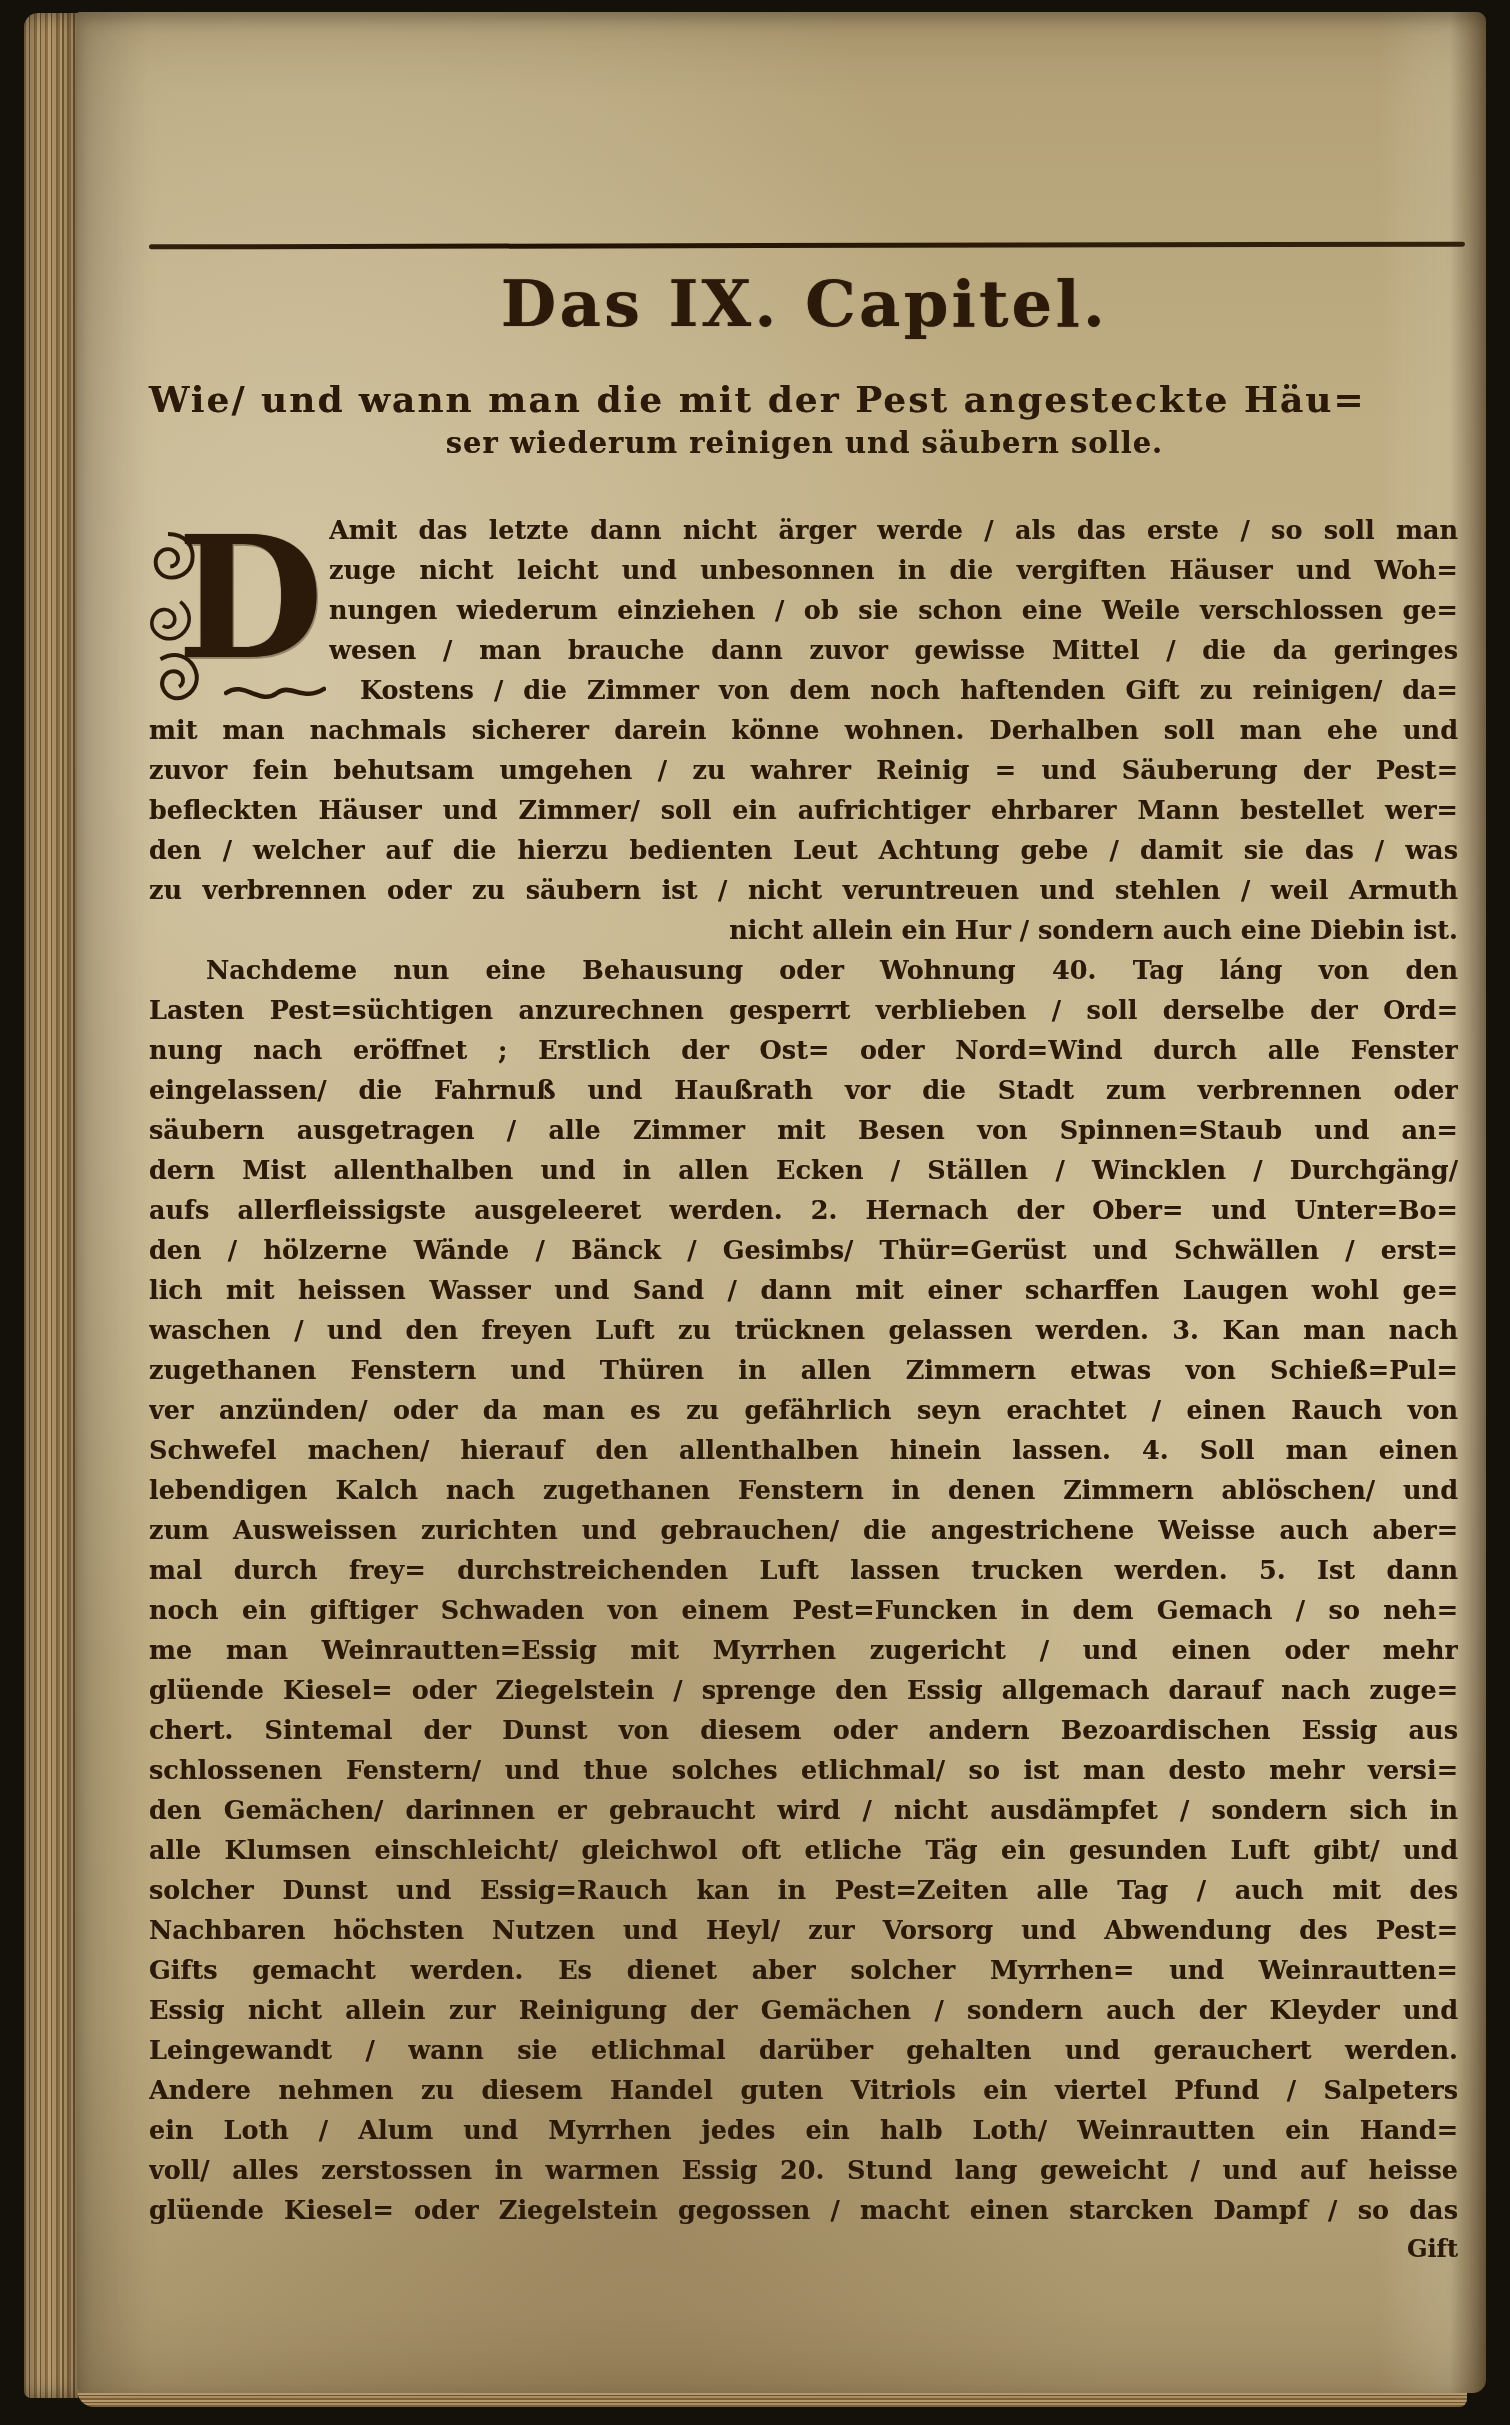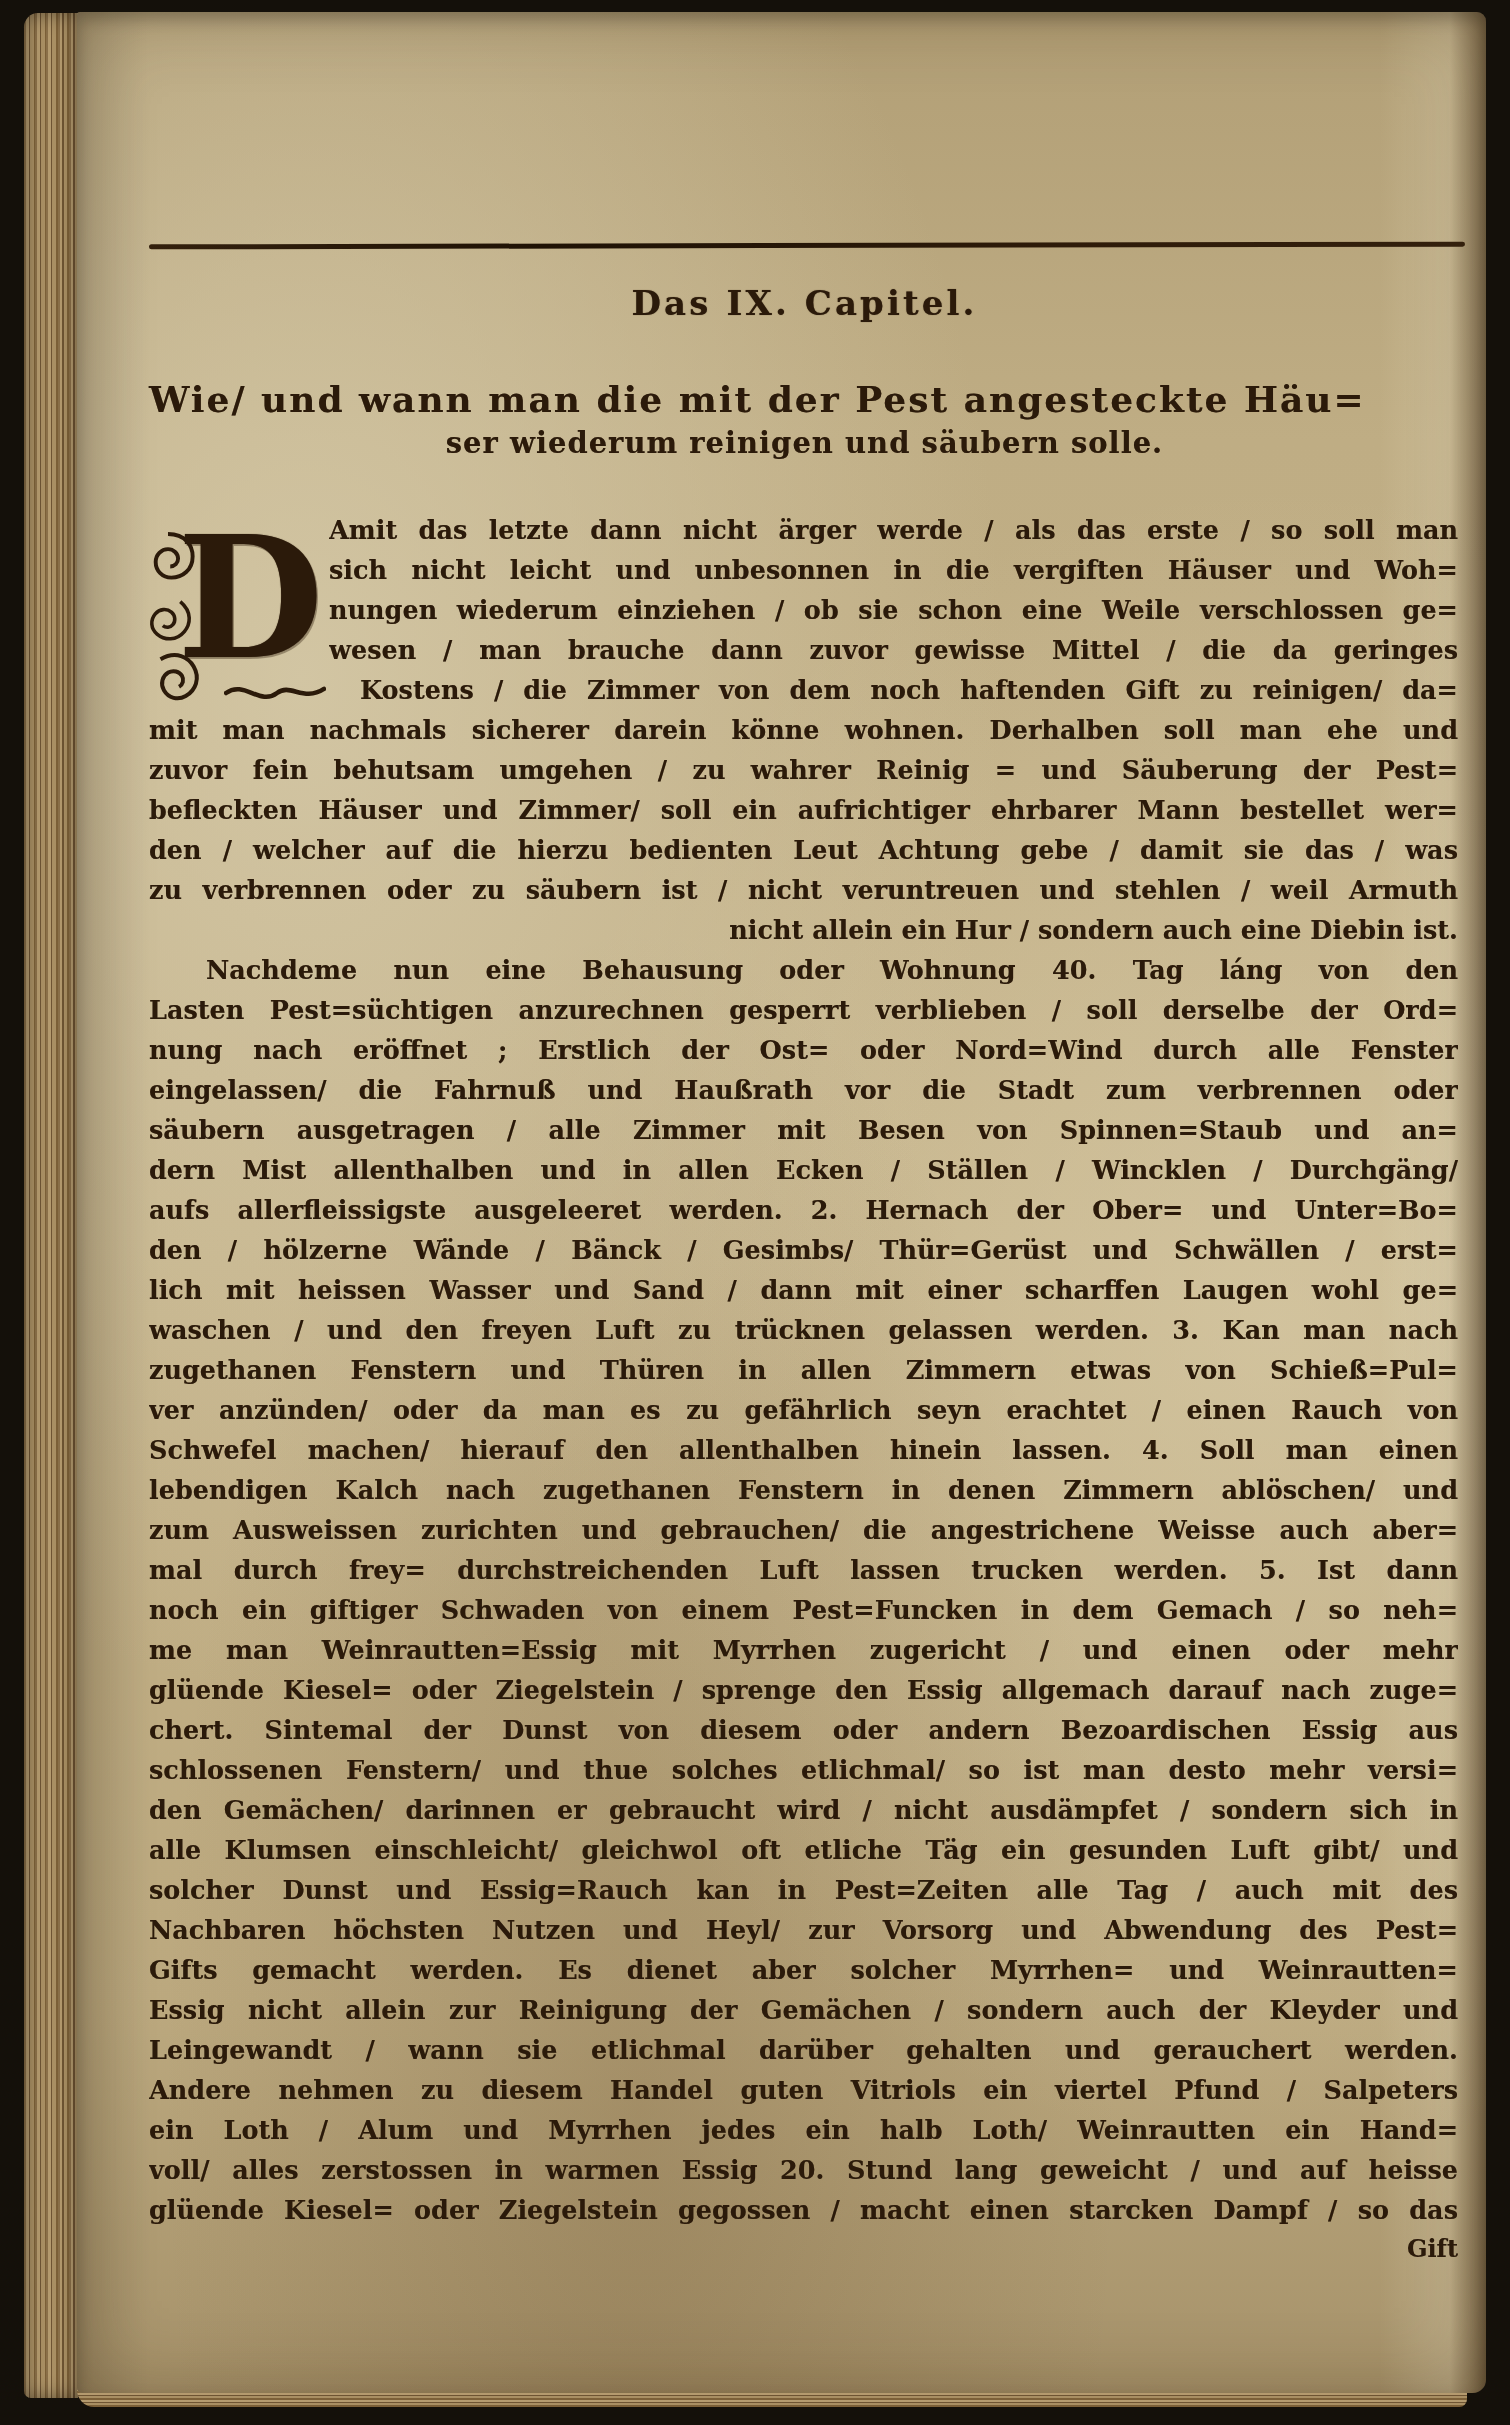--- a/index.html
+++ b/index.html
@@ -46,21 +46,21 @@
   .pagenum{margin-left:42px;font-size:32px;}
   .runtitle{flex:1;text-align:center;letter-spacing:2px;}
   .head-rule{
     position:absolute;left:72px;top:231px;width:1316px;height:4.6px;
     background:linear-gradient(90deg,#33200d, #1f1205 30%, #2e1b09 70%, #33200d);
     border-radius:2.6px;transform:rotate(-.12deg);
   }
   
   .chap-title{
     position:absolute;left:72px;top:262px;width:1311px;
-    text-align:center;font-size:34px;line-height:59px;font-weight:700;
+    text-align:center;font-size:64px;line-height:59px;font-weight:700;
     letter-spacing:3.1px;text-shadow:0 0 1px rgba(43,26,10,.6);
   }
   .subtitle1{
     position:absolute;left:72px;top:366px;width:1311px;
     text-align:left;font-size:36px;line-height:42px;font-weight:700;
     letter-spacing:2px;text-shadow:0 0 0.5px rgba(43,26,10,.5);
   }
   .subtitle2{
     position:absolute;left:72px;top:413px;width:1311px;
     text-align:center;font-size:29px;line-height:36px;font-weight:700;
@@ -125,21 +125,21 @@
       </svg>
       <svg class="dc-orn" style="left:-3.1px;top:137px;" width="57" height="60" viewBox="0 0 100 100">
         <path d="M50 8 C 82 8 94 30 94 48 C 94 72 76 86 56 86 C 40 86 28 74 28 58 C 28 45 38 35 50 35 C 60 35 68 43 68 52 C 68 60 62 66 54 66" fill="none" stroke="#2b1a0a" stroke-width="7" transform="rotate(-30 50 50)"></path>
       </svg>
       <svg class="dc-orn" style="left:77px;top:162px;" width="102" height="36" viewBox="0 0 200 60">
         <path d="M4 30 C 40 4 70 56 104 30 C 130 10 156 48 196 22" fill="none" stroke="#2b1a0a" stroke-width="9" stroke-linecap="round"></path>
       </svg>
       <span class="dc-letter">D</span>
     </div>
   <div class="ln dc">Amit das letzte dann nicht ärger werde / als das erste / so soll man</div>
-      <div class="ln dc">sich nicht leicht und unbesonnen in die vergiften Häuser und Woh=</div>
+      <div class="ln dc">zuge nicht leicht und unbesonnen in die vergiften Häuser und Woh=</div>
       <div class="ln dc">nungen wiederum einziehen / ob sie schon eine Weile verschlossen ge=</div>
       <div class="ln dc">wesen / man brauche dann zuvor gewisse Mittel / die da geringes</div>
       <div class="ln dc dc-more">Kostens / die Zimmer von dem noch haftenden Gift zu reinigen/ da=</div>
       <div class="ln">mit man nachmals sicherer darein könne wohnen.    Derhalben soll man ehe und</div>
       <div class="ln">zuvor fein behutsam umgehen / zu wahrer Reinig = und Säuberung der Pest=</div>
       <div class="ln">befleckten Häuser und Zimmer/ soll ein aufrichtiger ehrbarer Mann bestellet wer=</div>
       <div class="ln">den / welcher auf die hierzu bedienten Leut Achtung gebe / damit sie das / was</div>
       <div class="ln">zu verbrennen oder zu säubern ist / nicht veruntreuen und stehlen / weil Armuth</div>
       <div class="ln short">nicht allein ein Hur / sondern auch eine Diebin ist.</div>
       <div class="ln pindent">Nachdeme nun eine Behausung oder Wohnung 40. Tag láng von den</div>

